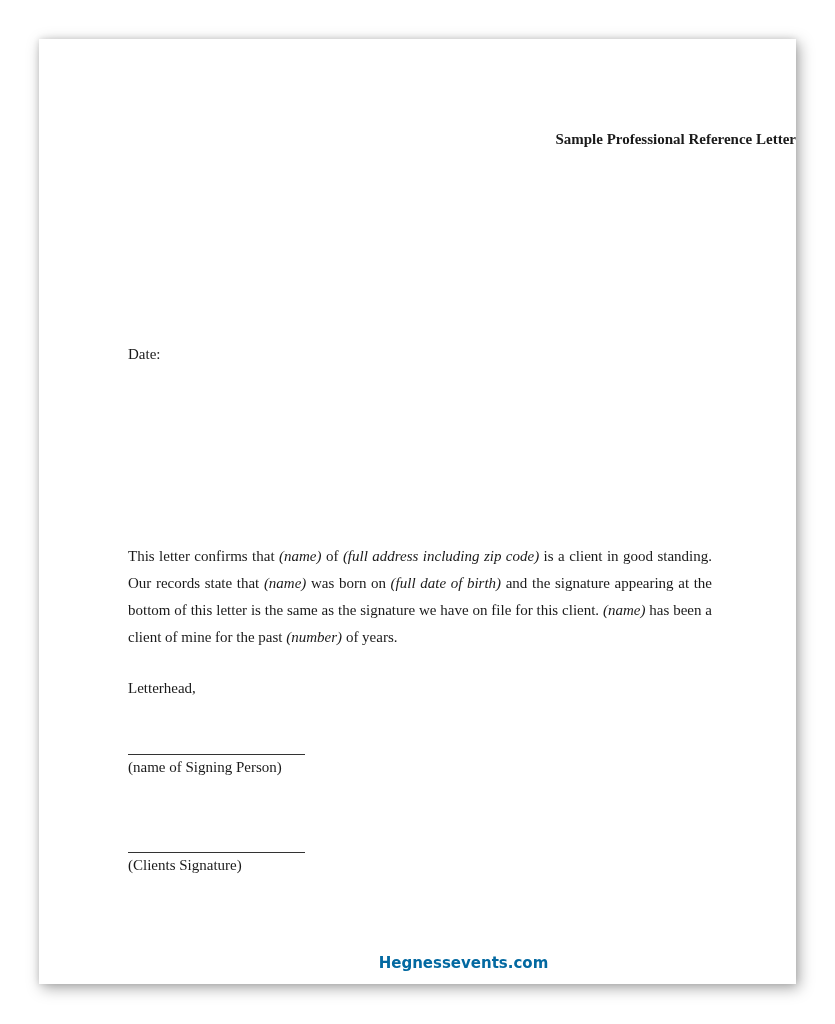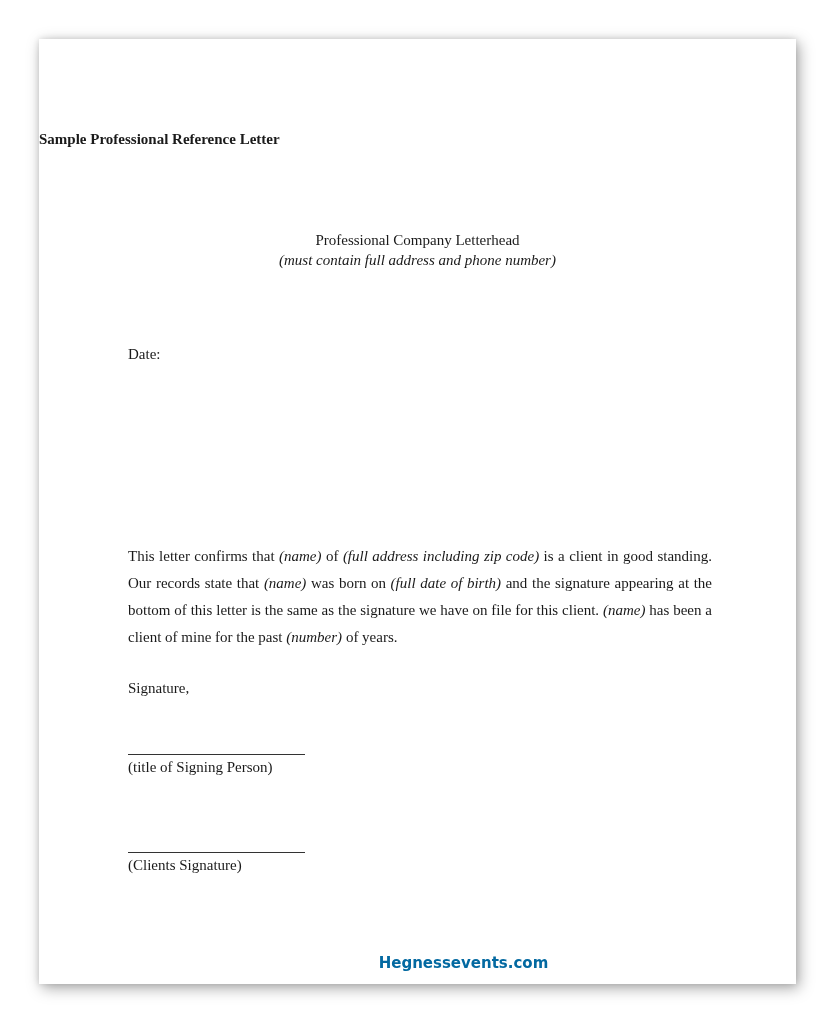--- a/index.html
+++ b/index.html
@@ -20,21 +20,21 @@
       left: 39px;
       top: 39px;
       width: 757px;
       height: 945px;
       background: #ffffff;
       box-shadow: 3px 4px 14px rgba(0,0,0,0.35), 0 0 6px rgba(0,0,0,0.12);
     }
     .abs { position: absolute; white-space: nowrap; }
     .title {
       left: 0; width: 757px; top: 92px;
-      text-align: left;
+      text-align: right;
       font-weight: bold;
       font-size: 15px;
     }
     .letterhead {
       left: 0; width: 757px; top: 191px;
       text-align: center;
       font-size: 15px;
       line-height: 20px;
     }
     .letterhead .note { font-style: italic; }
@@ -69,32 +69,28 @@
       color: #0369a1;
       padding-left: 46px;
     }
   </style>
 </head>
 <body>
 
 <div class="page">
   <div class="abs title">Sample Professional Reference Letter</div>
 
-  <div class="abs letterhead">
-    <div>Professional Company Letterhead</div>
-    <div class="note">(must contain full address and phone number)</div>
-  </div>
 
   <div class="abs text" style="top:307px;">Date:</div>
 
 
   <div class="para"><span>This letter confirms that </span><i>(name)</i><span> of </span><i>(full address including zip code)</i><span> is a client in good standing. Our records state that </span><i>(name)</i><span> was born on </span><i>(full date of birth)</i><span> and the signature appearing at the bottom of this letter is the same as the signature we have on file for this client. </span><i>(name)</i><span> has been a client of mine for the past </span><i>(number)</i><span> of years.</span></div>
 
-  <div class="abs text" style="top:641px;">Signature,</div>
+  <div class="abs text" style="top:641px;">Letterhead,</div>
 
   <div class="sigline" style="top:715px;"></div>
-  <div class="abs text" style="top:720px;">(title of Signing Person)</div>
+  <div class="abs text" style="top:720px;">(name of Signing Person)</div>
 
   <div class="sigline" style="top:813px;"></div>
   <div class="abs text" style="top:818px;">(Clients Signature)</div>
 
   <div class="abs watermark">Hegnessevents.com</div>
 </div>
 
 </body></html>

